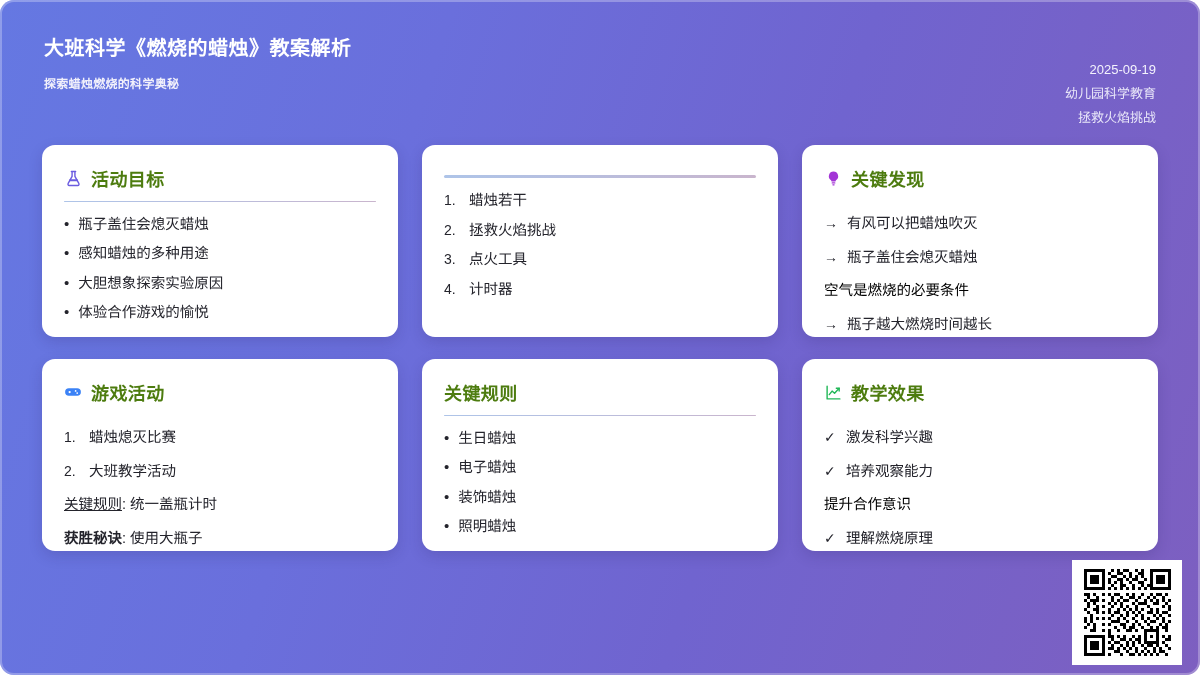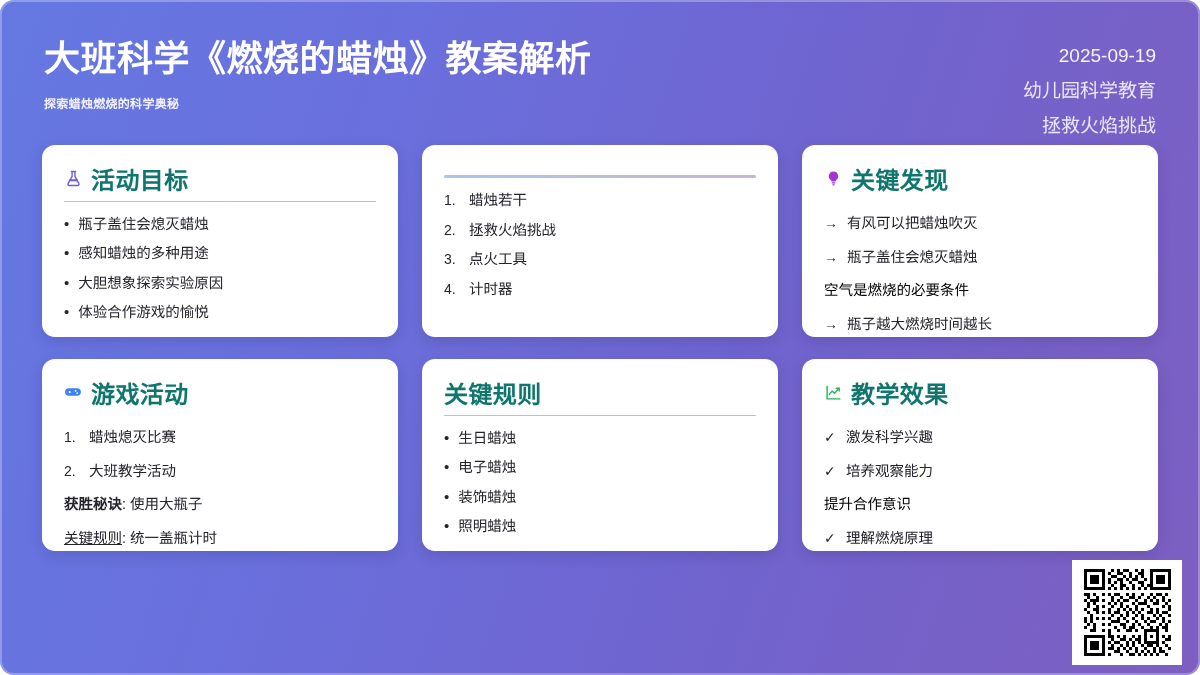--- a/index.html
+++ b/index.html
@@ -38,42 +38,42 @@
     height: 132px;
     padding: 0 44px;
     display: flex;
     align-items: flex-start;
     justify-content: space-between;
   }
 
   .header-left { padding-top: 36px; }
 
   .page-title {
-    font-size: 36px;
+    font-size: 20px;
     font-weight: 700;
     color: #ffffff;
     letter-spacing: 0.5px;
     line-height: 1.25;
     white-space: nowrap;
   }
 
   .page-subtitle {
     margin-top: 13px;
     font-size: 12px;
     font-weight: 600;
     color: #f1f0fb;
     letter-spacing: 0.3px;
     white-space: nowrap;
   }
 
   .header-right {
-    padding-top: 38px;
+    padding-top: 58px;
     text-align: right;
     color: #e9e7f9;
-    font-size: 19px;
+    font-size: 13px;
     line-height: 1.85;
   }
   .header-right .meta-date { color: #f4f3fd; }
 
   
   .grid {
     position: absolute;
     top: 145px;
     left: 42px;
     width: 1116px;
@@ -104,23 +104,23 @@
     width: 18px;
     height: 18px;
     flex: 0 0 18px;
     display: flex;
     align-items: center;
     justify-content: center;
   }
   .card-icon svg { display: block; }
 
   .card-title {
-    font-size: 24px;
+    font-size: 18px;
     font-weight: 700;
-    color: #0f766e;
+    color: #4d7c0f;
     letter-spacing: 0.4px;
     white-space: nowrap;
   }
 
   .divider {
     margin-top: 10px;
     height: 3px;
     border-radius: 2px;
     background: linear-gradient(90deg, #aec4e8 0%, #b8bede 45%, #c9b5cd 100%);
   }
@@ -295,24 +295,24 @@
         <div class="card-body loose">
           <div class="item">
             <span class="marker num">1.</span>
             <span class="text">蜡烛熄灭比赛</span>
           </div>
           <div class="item">
             <span class="marker num">2.</span>
             <span class="text">大班教学活动</span>
           </div>
           <div class="item">
+            <span class="text"><span class="u">关键规则</span><span>: 统一盖瓶计时</span></span>
+          </div>
+          <div class="item">
             <span class="text"><span class="b">获胜秘诀</span><span>: 使用大瓶子</span></span>
-          </div>
-          <div class="item">
-            <span class="text"><span class="u">关键规则</span><span>: 统一盖瓶计时</span></span>
           </div>
         </div>
       </div>
       <div class="card">
         <div class="card-head">
           <span class="card-title">关键规则</span>
         </div>
         <div class="divider"></div>
         <div class="card-body">
           <div class="item">

